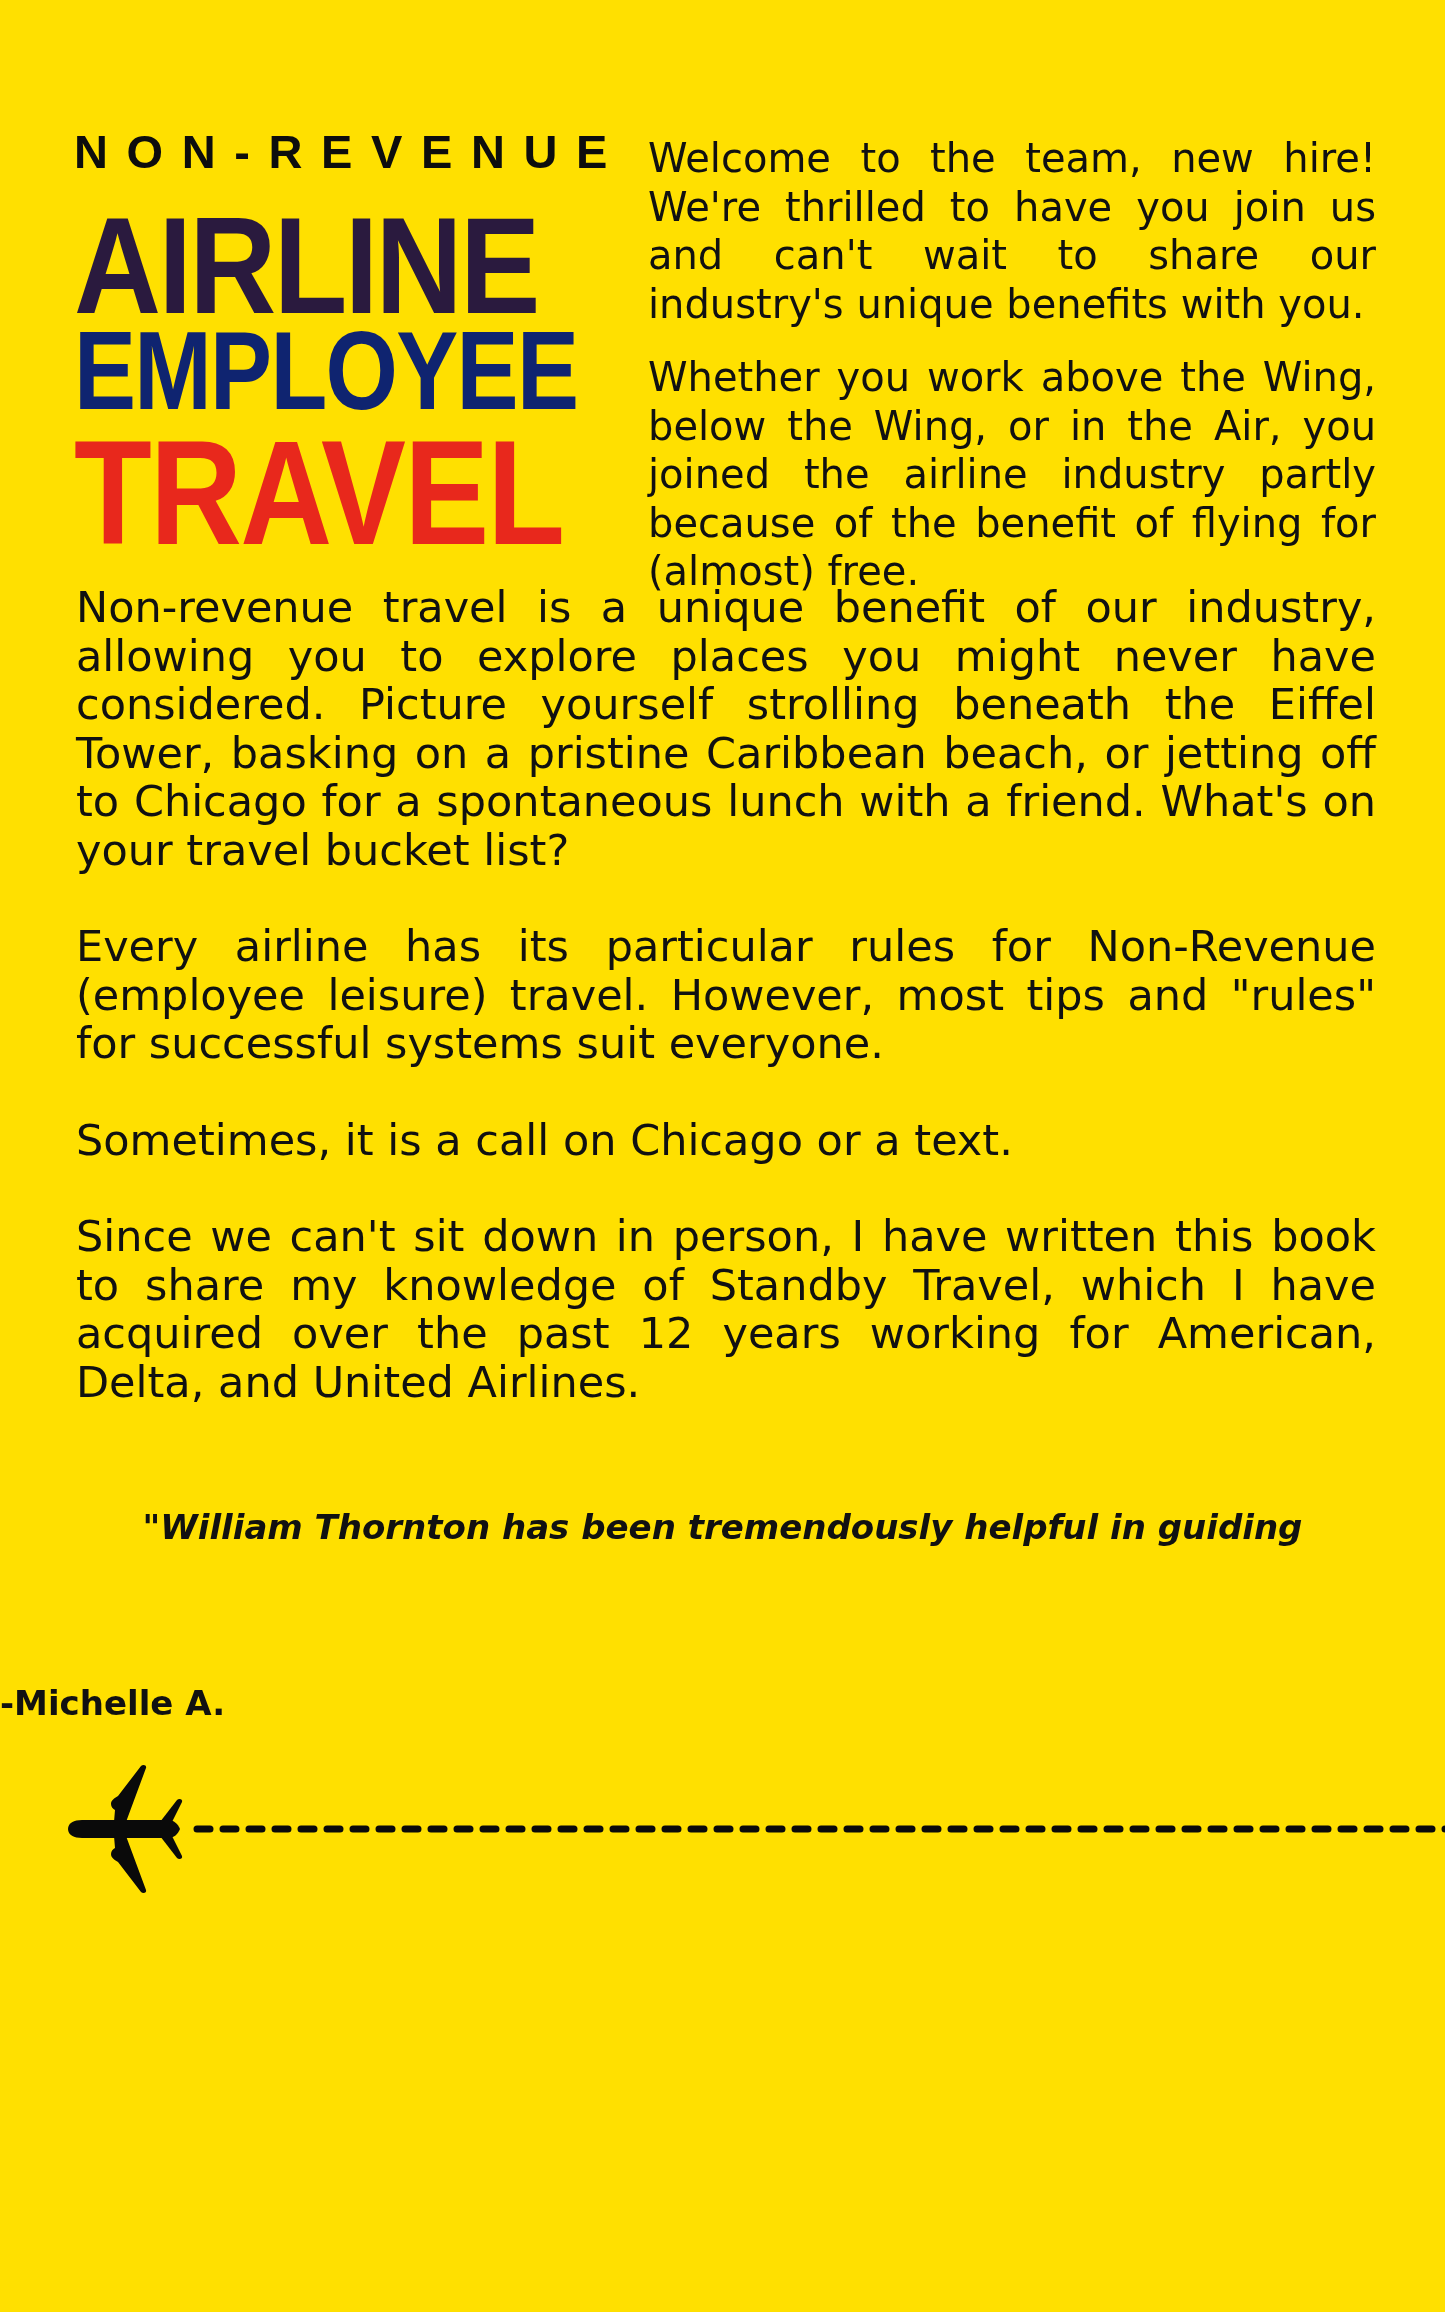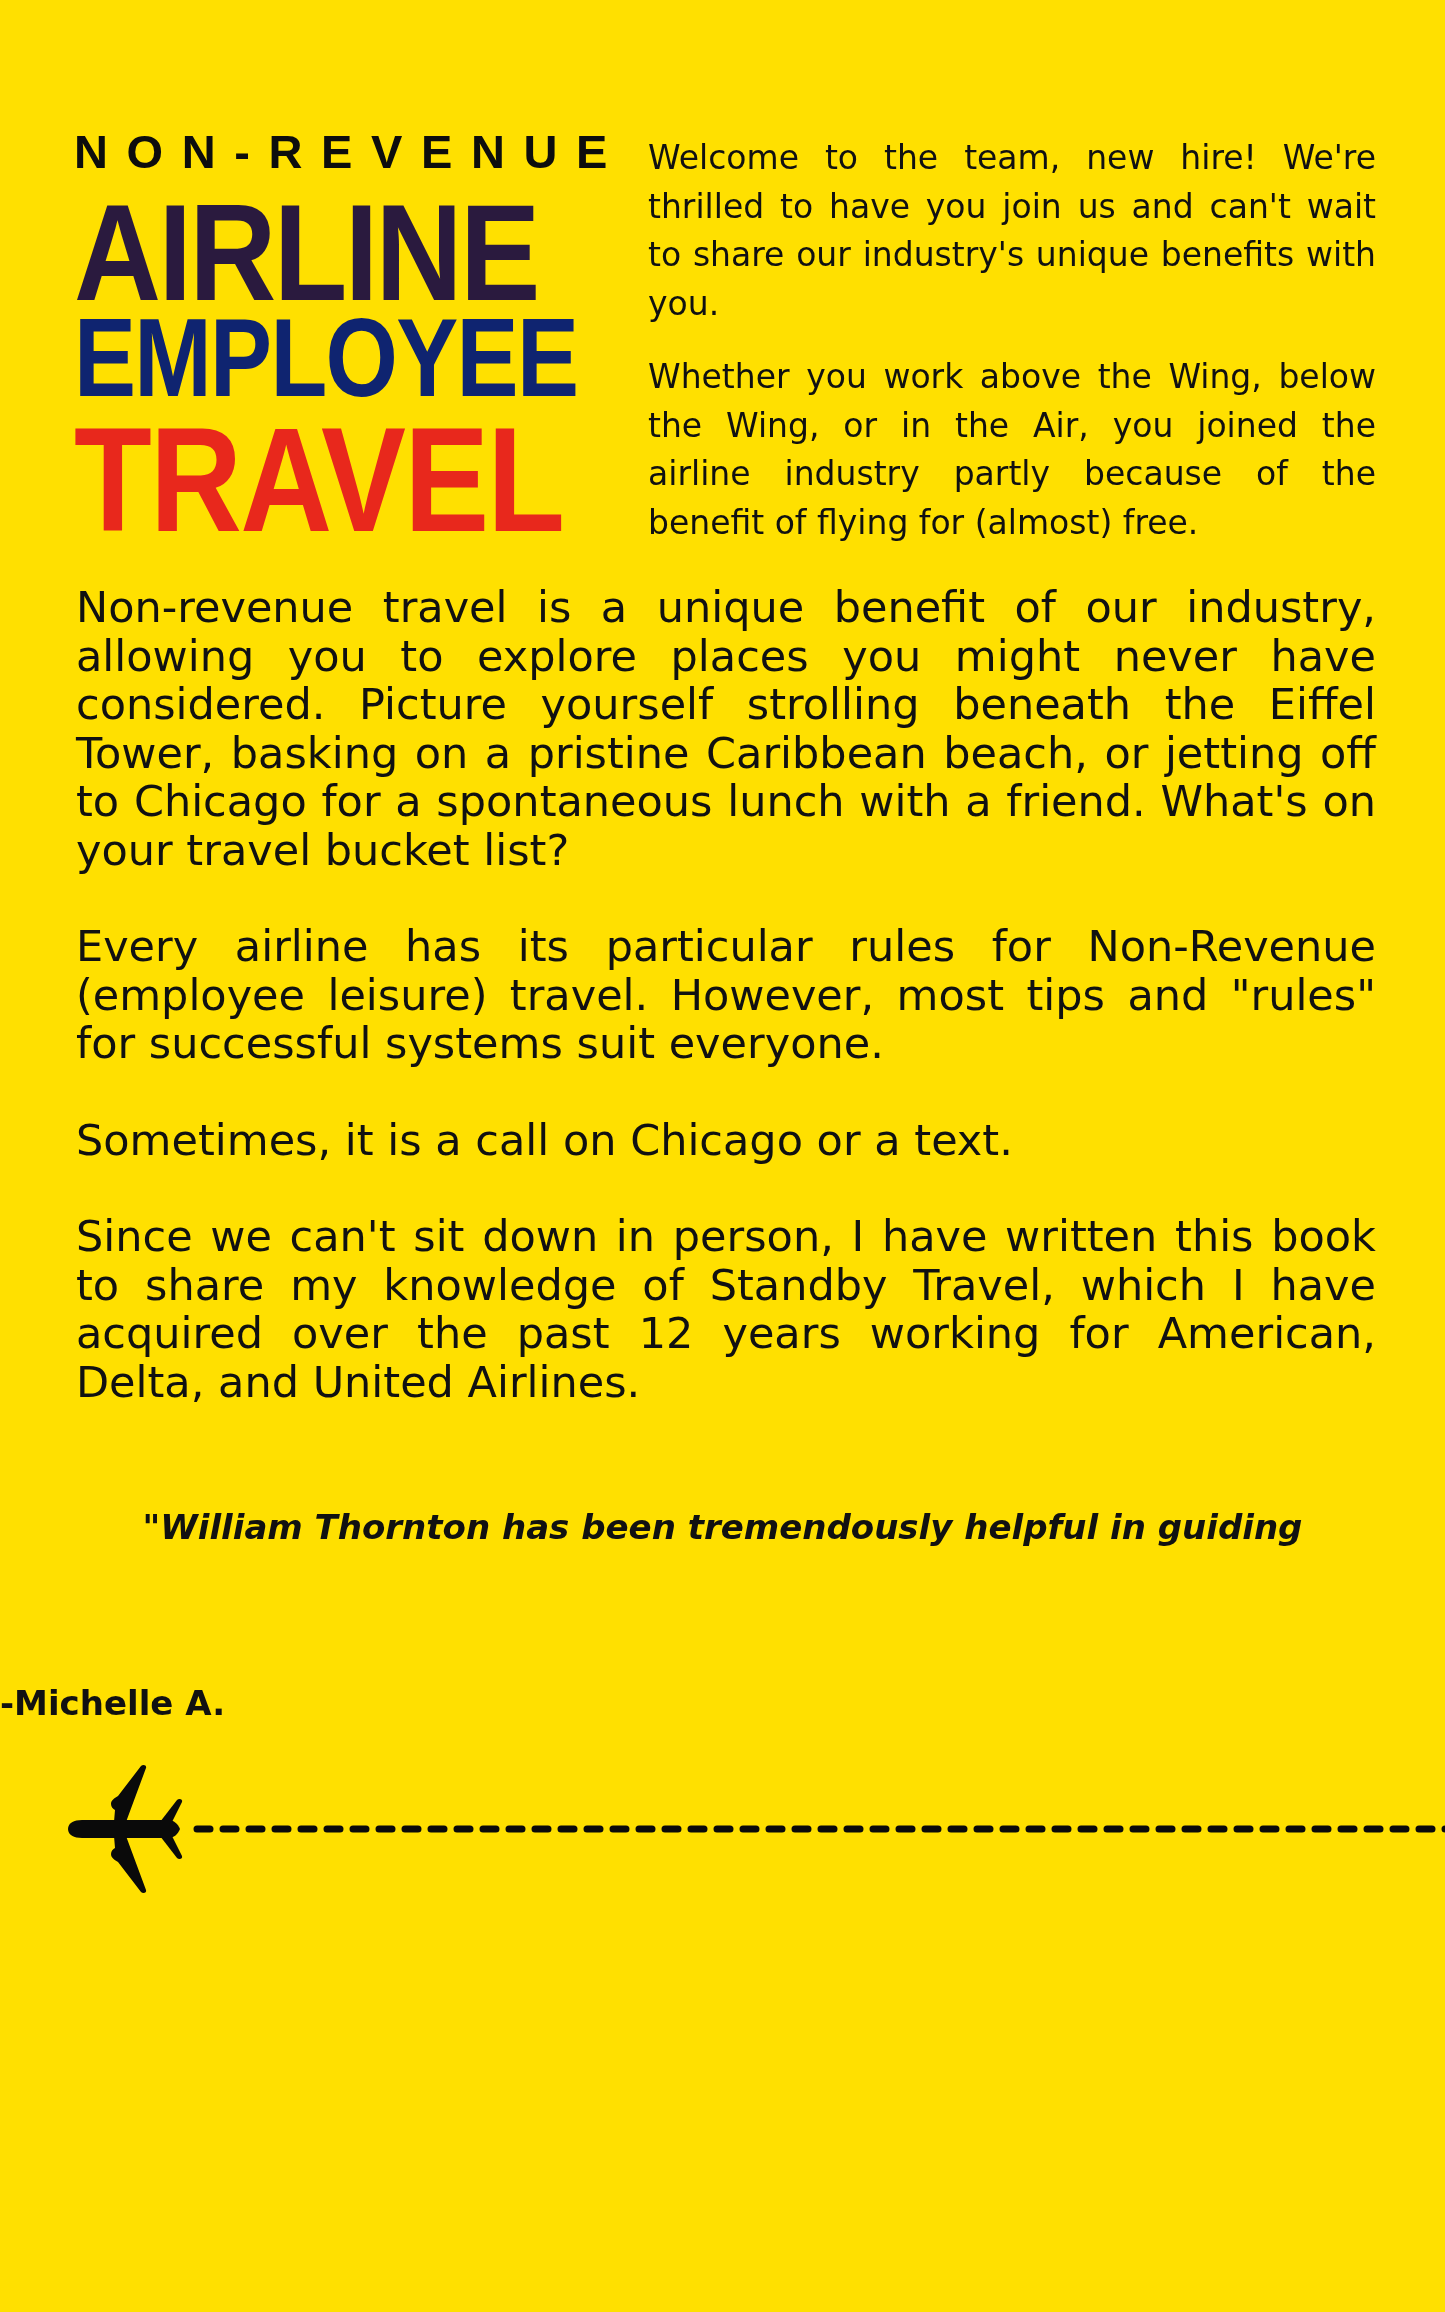--- a/index.html
+++ b/index.html
@@ -25,21 +25,21 @@
     }
     .title-line {
       display: block;
       white-space: nowrap;
       line-height: 1;
     }
     .t-nonrev {
       font-size: 47px;
       letter-spacing: 18.6px;
       color: #0d0d0d;
-      margin-bottom: 13px;
+      margin-bottom: 26px;
     }
     .t-airline {
       font-size: 137px;
       letter-spacing: -3px;
       color: #2a1a3e;
       transform: scaleX(0.88);
       transform-origin: left center;
       margin-top: -4px;
       height: 118px;
     }
@@ -58,21 +58,21 @@
       transform: scaleX(0.86);
       transform-origin: left center;
       height: 130px;
     }
 
     .intro-col {
       position: absolute;
       left: 648px;
       top: 134px;
       width: 728px;
-      font-size: 33px;
+      font-size: 40px;
       line-height: 48.5px;
       text-align: justify;
     }
     .intro-col p {
       margin: 0 0 25px 0;
     }
     .body-col {
       position: absolute;
       left: 76px;
       top: 583px;

